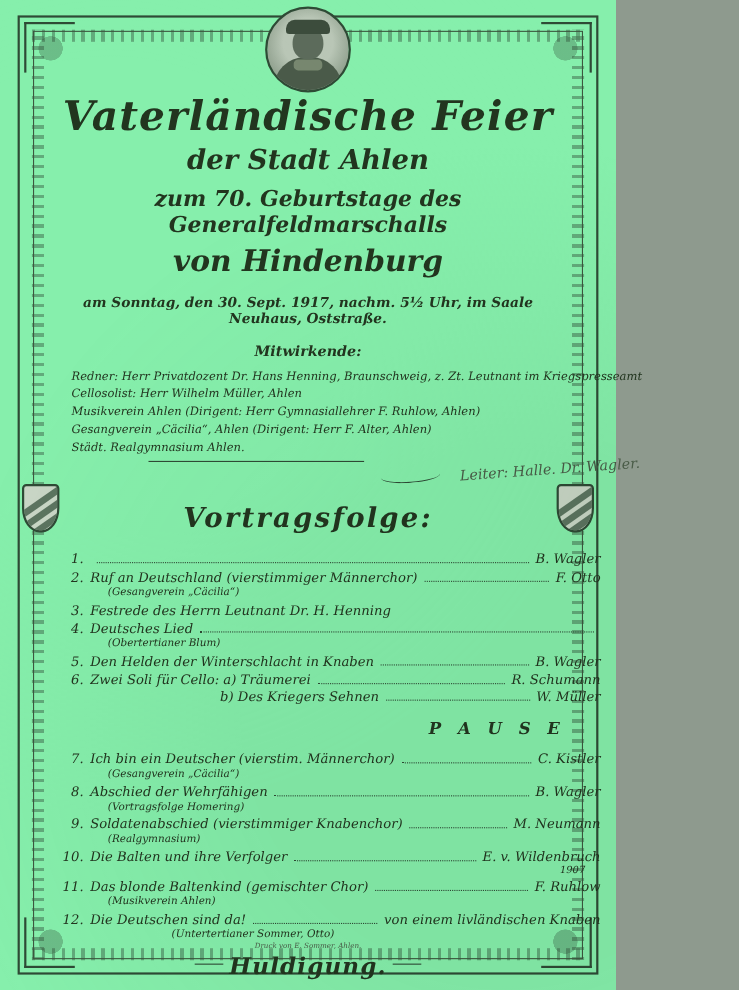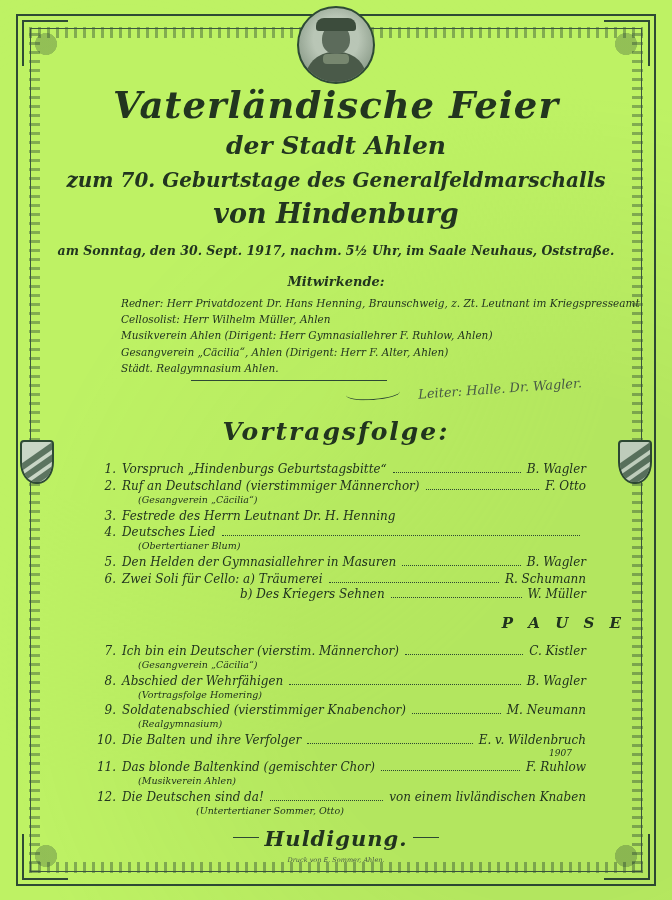--- a/index.html
+++ b/index.html
@@ -9,23 +9,23 @@
   }
   body {
     width: 672px;
     height: 900px;
     overflow: hidden;
     font-family: "DejaVu Serif", serif;
   }
 
   .poster {
     position: relative;
-    width: 672px;
+    width: 560px;
     height: 900px;
-    background: #bef264;
+    background: #86efac;
     box-sizing: border-box;
   }
 
   
   .frame-outer {
     position: absolute;
     left: 16px; top: 14px; right: 16px; bottom: 14px;
     border: 2px solid #2e4a35;
     box-sizing: border-box;
   }
@@ -376,21 +376,20 @@
       <div class="leiter">Leiter: Halle. Dr. Wagler.</div>
     </div>
 
     <div class="programm-head">Vortragsfolge:</div>
 
     <div class="list">
 
       <div class="item">
         <div class="line">
           <span class="num">1.</span>
-          <span class="title-txt">Vorspruch „Hindenburgs Geburtstagsbitte“</span>
           <span class="dots"></span>
           <span class="author">B. Wagler</span>
         </div>
       </div>
 
       <div class="item">
         <div class="line">
           <span class="num">2.</span>
           <span class="title-txt">Ruf an Deutschland (vierstimmiger Männerchor)</span>
           <span class="dots"></span>
@@ -412,21 +411,21 @@
           <span class="title-txt">Deutsches Lied</span>
           <span class="dots"></span>
           <span class="author"></span>
         </div>
         <div class="sub">(Obertertianer Blum)</div>
       </div>
 
       <div class="item">
         <div class="line">
           <span class="num">5.</span>
-          <span class="title-txt">Den Helden der Gymnasiallehrer in Masuren</span>
+          <span class="title-txt">Den Helden der Winterschlacht in Knaben</span>
           <span class="dots"></span>
           <span class="author">B. Wagler</span>
         </div>
       </div>
 
       <div class="item">
         <div class="line">
           <span class="num">6.</span>
           <span class="title-txt">Zwei Soli für Cello: a) Träumerei</span>
           <span class="dots"></span>

